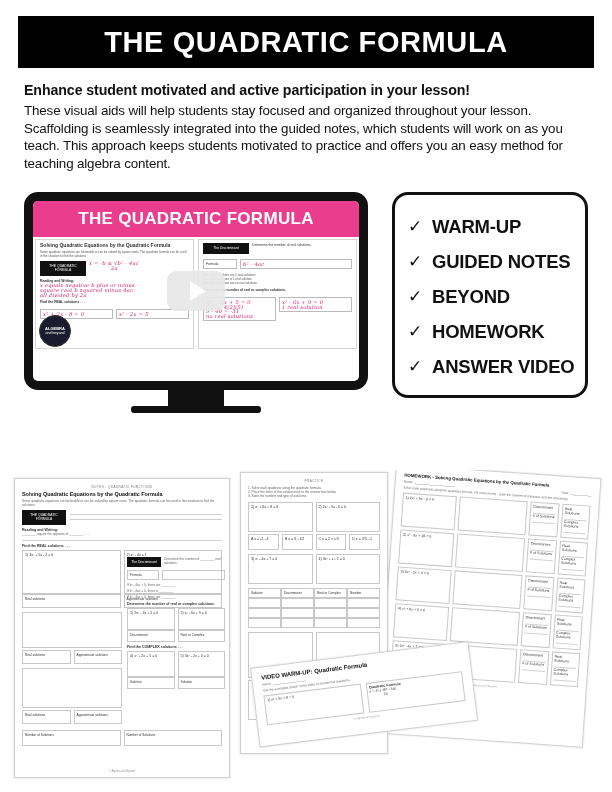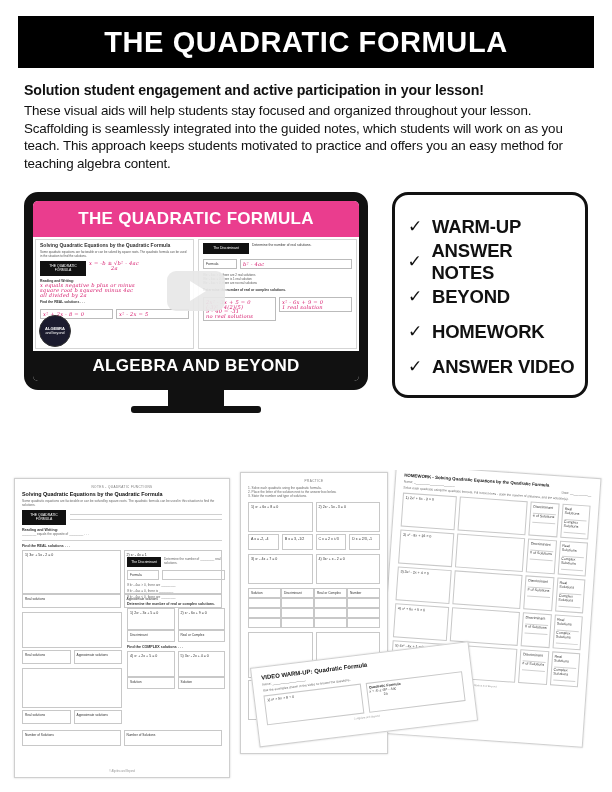--- a/index.html
+++ b/index.html
@@ -282,21 +282,21 @@
   .line { border-bottom: 1px solid #d0d0d0; height: 5px; }
 </style>
 </head>
 <body>
 
 <div class="title-bar">
   <div class="title">THE QUADRATIC FORMULA</div>
 </div>
 
 <div class="intro">
-  <div class="lead">Solution student engagement and active participation in your lesson!</div>
+  <div class="lead">Enhance student motivated and active participation in your lesson!</div>
   <div class="body">These visual aids will help students stay focused and organized throughout your lesson. Scaffolding is seamlessly integrated into the guided notes, which students will work on as you teach. This approach keeps students motivated to practice and offers you an easy method for teaching algebra content.</div>
 </div>
 
 <div class="middle">
 
   <div class="monitor">
     <div class="monitor-frame">
       <div class="screen">
 
         <div class="screen-top">
@@ -358,37 +358,34 @@
           <div>
             <div class="ab-brand">ALGEBRA</div>
             <div>and beyond</div>
           </div>
         </div>
 
         <div class="play-btn">
           <div class="play-tri"></div>
         </div>
 
-        <div class="screen-bottom">
-          <span>ALGEBRA AND BEYOND</span>
-        </div>
       </div>
     </div>
     <div class="monitor-stand"></div>
     <div class="monitor-base"></div>
   </div>
 
   <div class="features">
     <div class="feature">
       <span class="check">✓</span>
       <span class="feature-label">WARM-UP</span>
     </div>
     <div class="feature">
       <span class="check">✓</span>
-      <span class="feature-label">ANSWER NOTES</span>
+      <span class="feature-label">GUIDED NOTES</span>
     </div>
     <div class="feature">
       <span class="check">✓</span>
       <span class="feature-label">BEYOND</span>
     </div>
     <div class="feature">
       <span class="check">✓</span>
       <span class="feature-label">HOMEWORK</span>
     </div>
     <div class="feature">

